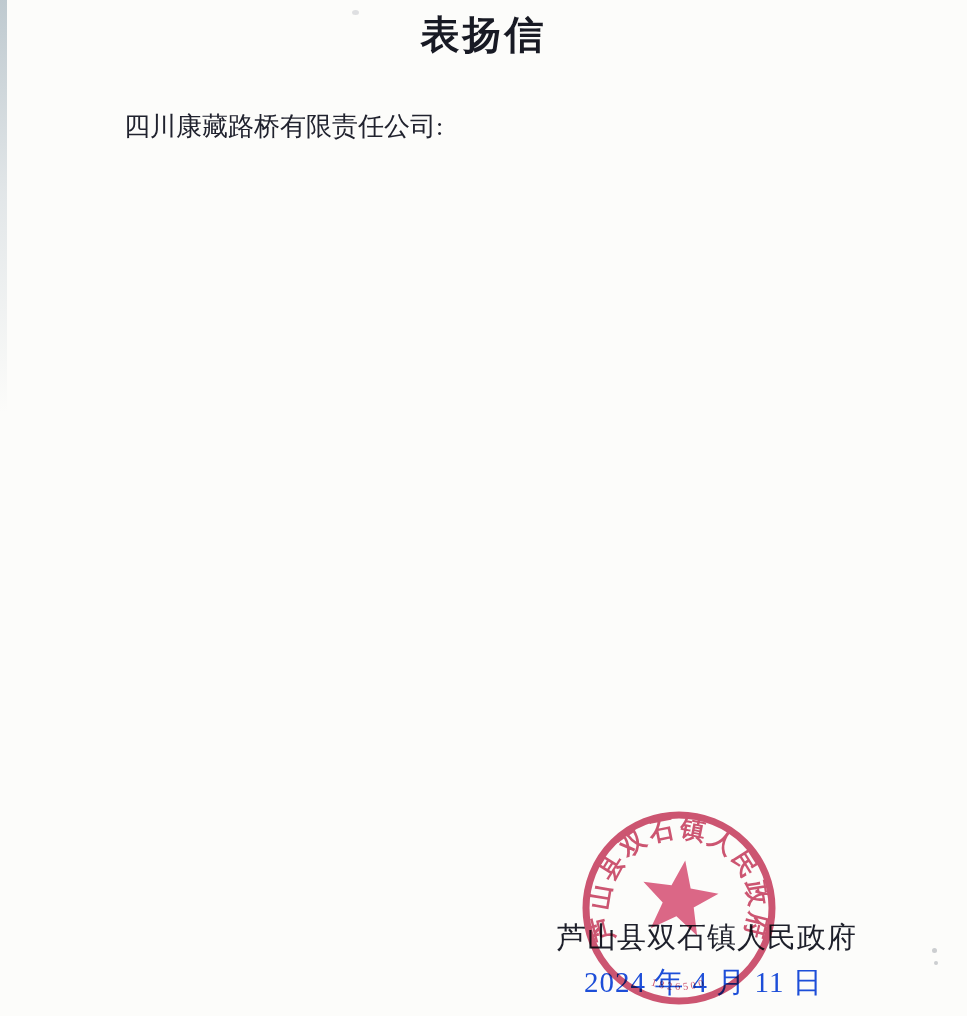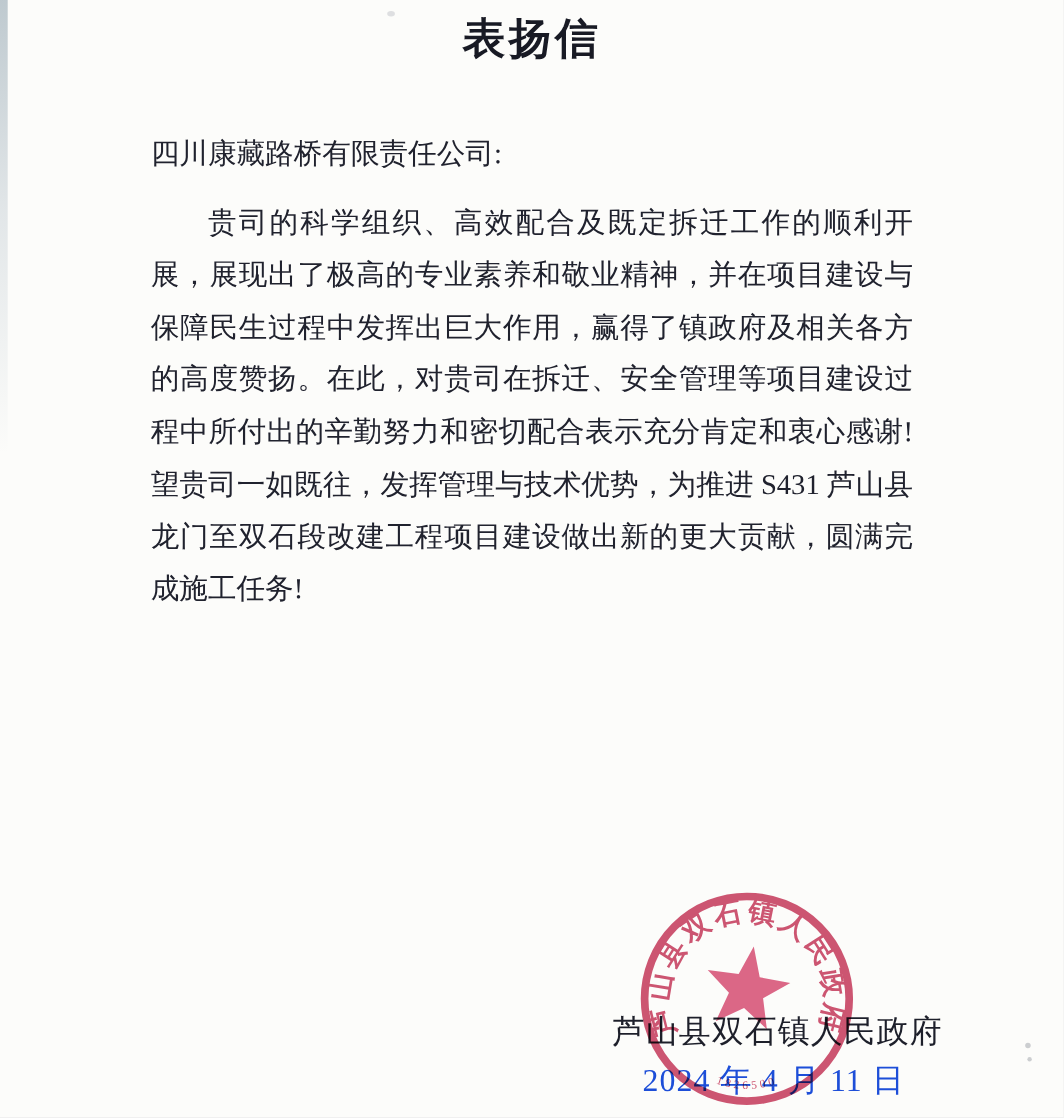--- a/index.html
+++ b/index.html
@@ -17,21 +17,21 @@
   .title {
     position:absolute; top:8px; left:0; width:100%; margin:0;
     text-align:center; font-size:39px; font-weight:bold;
     letter-spacing:3px; color:#181a24;
   }
   .body-text {
     position:absolute; left:122px; top:101px; width:723px;
     font-size:26px; line-height:47.6px; text-align:justify;
     color:#20222e;
   }
-  .body-text p { margin:15px; padding:0; }
+  .body-text p { margin:2px; padding:0; }
   .para { text-indent:2em; }
   .signature {
     position:absolute; left:557px; top:918px;
     font-size:29px; letter-spacing:1px; color:#1d1f2a; white-space:nowrap;
   }
   .date {
     position:absolute; left:584px; top:963px;
     font-size:29px; letter-spacing:1px; color:#1d4ed8; white-space:nowrap;
   }
   .seal {
@@ -52,21 +52,20 @@
 
   <div class="edge-artifact"></div>
   <div class="speck speck-a"></div>
   <div class="speck speck-b"></div>
   <div class="speck speck-c"></div>
 
   <h1 class="title">表扬信</h1>
 
   <div class="body-text">
     <p class="salutation">四川康藏路桥有限责任公司:</p>
-    <p class="para">贵司的科学组织、高效配合及既定拆迁工作的顺利开展，展现出了极高的专业素养和敬业精神，并在项目建设与保障民生过程中发挥出巨大作用，赢得了镇政府及相关各方的高度赞扬。在此，对贵司在拆迁、安全管理等项目建设过程中所付出的辛勤努力和密切配合表示充分肯定和衷心感谢!望贵司一如既往，发挥管理与技术优势，为推进 S431 芦山县龙门至双石段改建工程项目建设做出新的更大贡献，圆满完成施工任务!</p>
   </div>
 
   <div class="signature">芦山县双石镇人民政府</div>
   <div class="date">2024 年 4 月 11 日</div>
 
   <svg class="seal" width="200" height="200" viewBox="0 0 200 200">
     <defs>
       <path id="sealTextArc" d="M 38.5,135.5 A 71,71 0 1 1 161.5,135.5" fill="none"></path>
       <path id="sealCodeArc" d="M 37.2,152.7 A 82,82 0 0 0 162.8,152.7" fill="none"></path>
     </defs>

